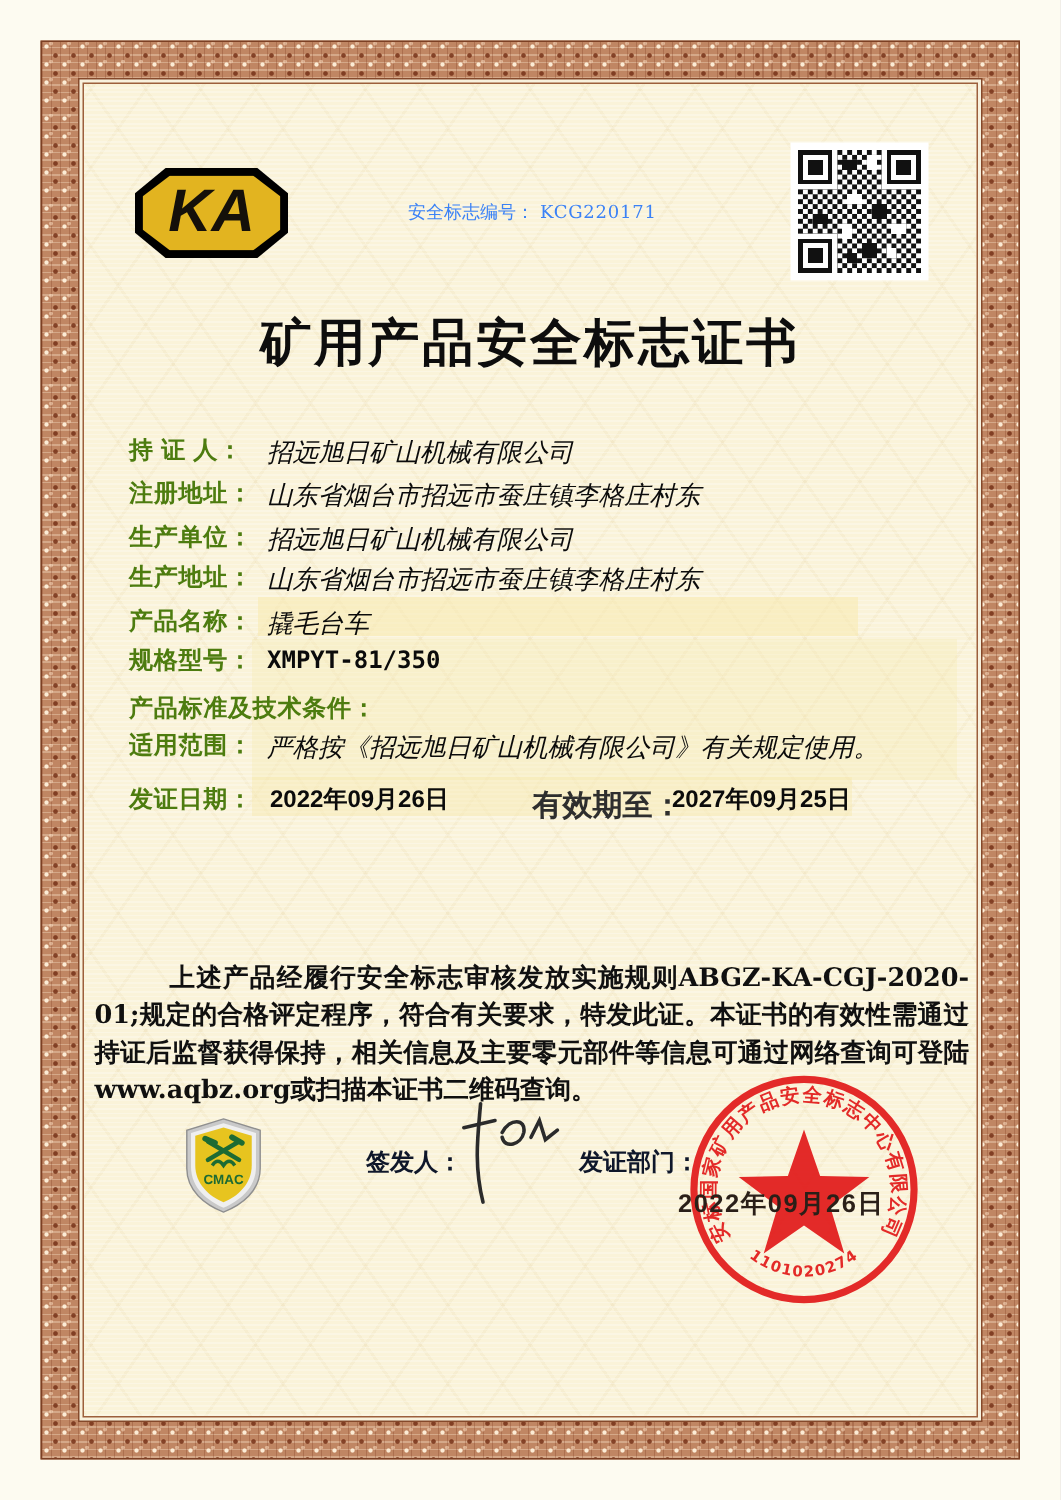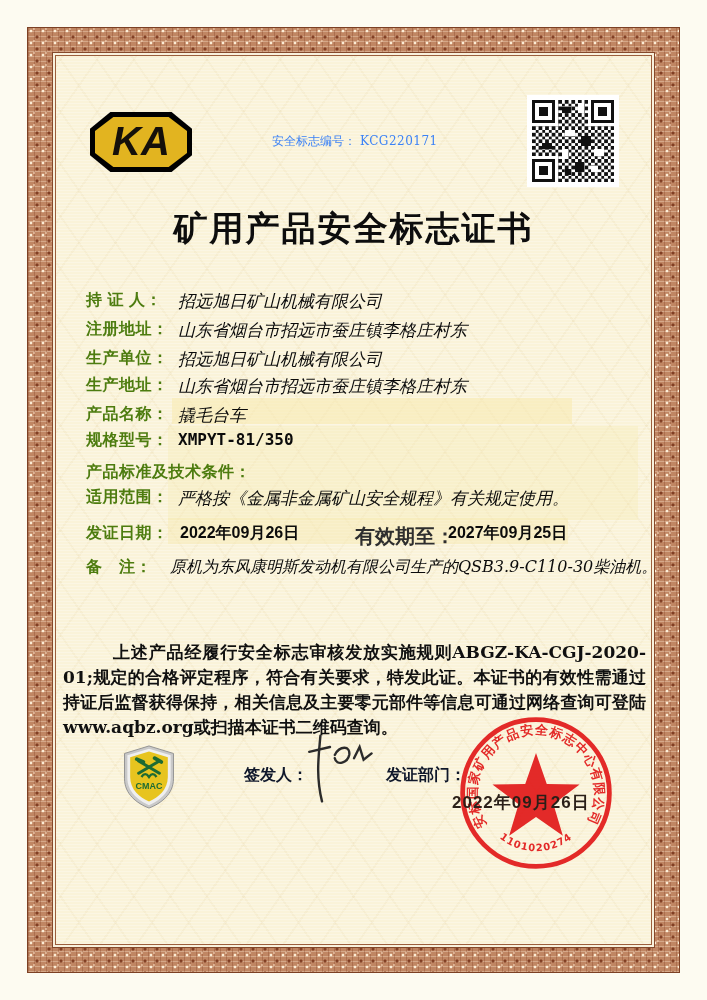--- a/index.html
+++ b/index.html
@@ -160,31 +160,27 @@
   </div>
   <div class="row" style="top:430px">
     <span class="lbl">规格型号：</span>
     <span class="val val-mono">XMPYT-81/350</span>
   </div>
   <div class="row" style="top:462px">
     <span class="lbl">产品标准及技术条件：</span>
   </div>
   <div class="row" style="top:487px">
     <span class="lbl">适用范围：</span>
-    <span class="val val-kai">严格按《金属非金属矿山安全规程》有关规定使用。</span>
+    <span class="val val-kai">严格按《招远旭日矿山机械有限公司》有关规定使用。</span>
   </div>
   <div class="row" style="top:523px">
     <span class="lbl">发证日期：</span>
     <span class="val val-date">2022年09月26日</span>
     <span class="lbl2">有效期至：</span>
     <span class="val-date2">2027年09月25日</span>
-  </div>
-  <div class="row" style="top:557px">
-    <span class="lbl">备　注：</span>
-    <span class="val val-kai" style="left:170px;font-size:16px;">原机为东风康明斯发动机有限公司生产的QSB3.9-C110-30柴油机。</span>
   </div>
 
   <div class="statement">上述产品经履行安全标志审核发放实施规则ABGZ-KA-CGJ-2020-01;规定的合格评定程序，符合有关要求，特发此证。本证书的有效性需通过持证后监督获得保持，相关信息及主要零元部件等信息可通过网络查询可登陆www.aqbz.org或扫描本证书二维码查询。</div>
 
   <svg class="shield" width="60" height="64" viewBox="0 0 60 68">
     <path d="M30 1 L56 9 V36 C56 52 43 62 30 67 C17 62 4 52 4 36 V9 Z" fill="#c9c9c9" stroke="#8f8f8f" stroke-width="1"></path>
     <path d="M30 4 L53 11 V35 C53 50 41 59 30 64 C19 59 7 50 7 35 V11 Z" fill="#efefef"></path>
     <path d="M30 7 L50 13 V34 C50 47 40 56 30 60 C20 56 10 47 10 34 V13 Z" fill="#e7c41f"></path>
     <g stroke="#1d6b33" stroke-width="3.2" stroke-linecap="round">
       <path d="M19 30 L41 17" fill="none"></path>

